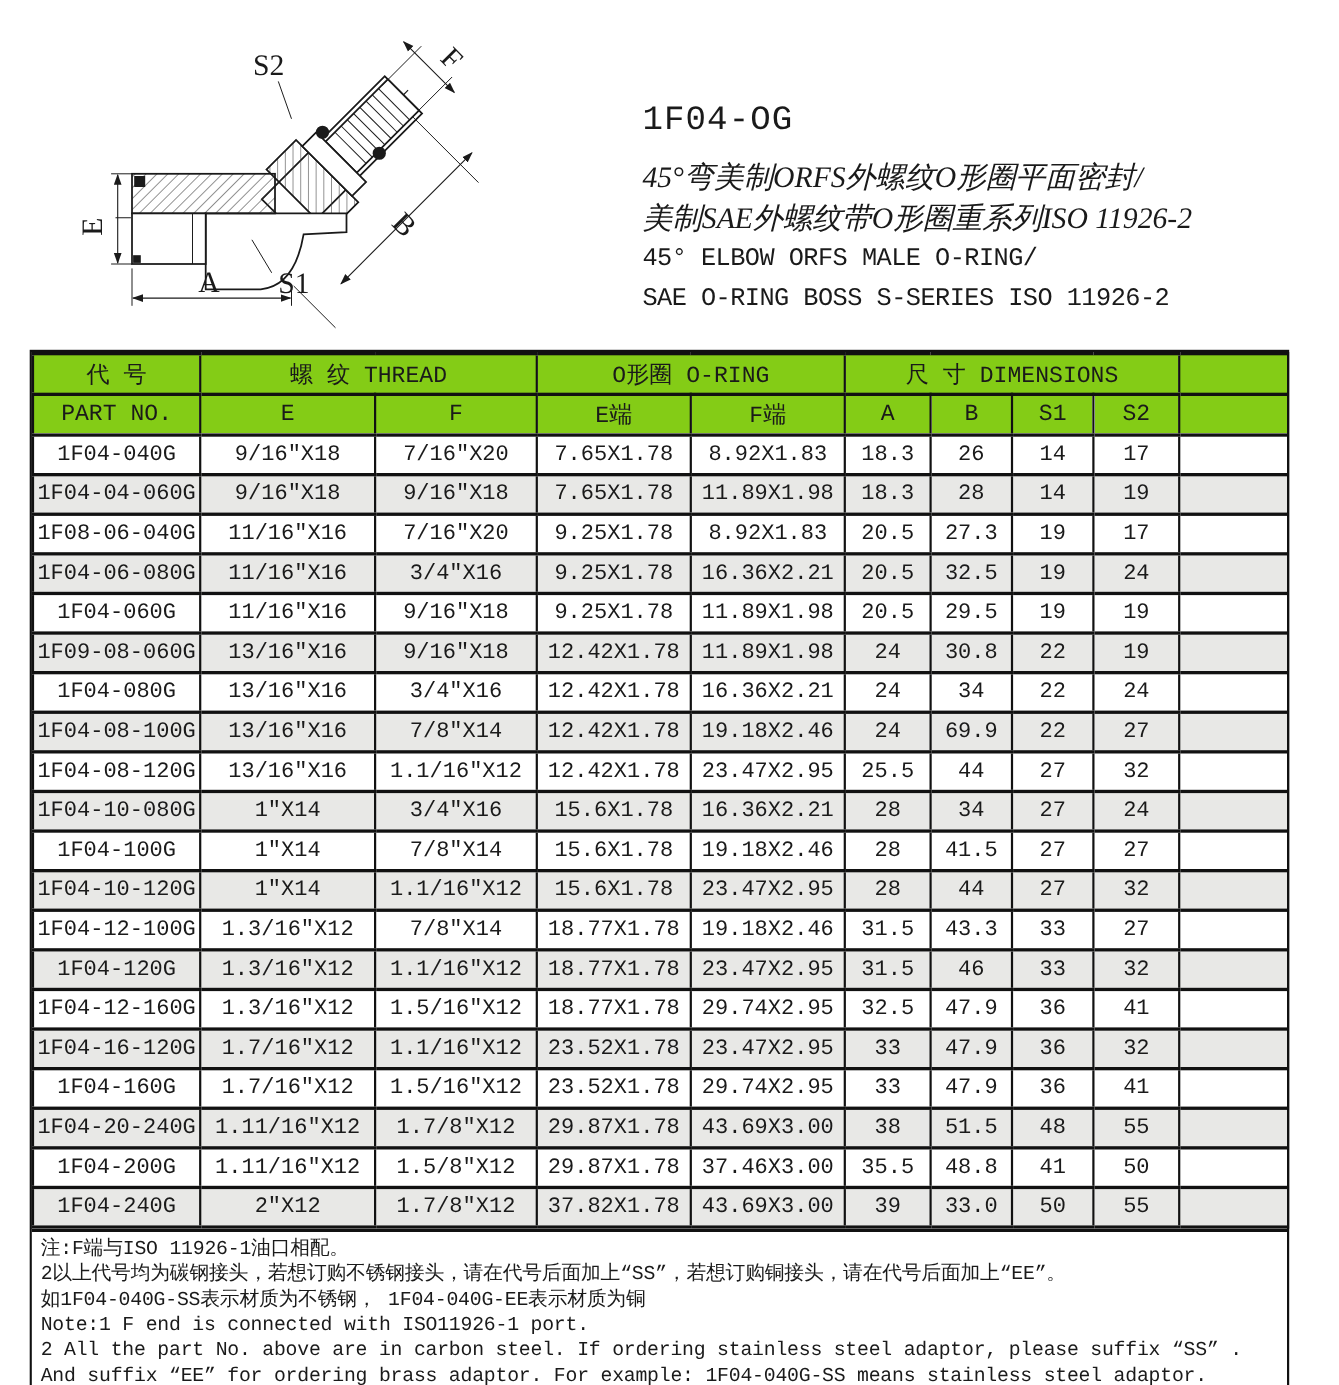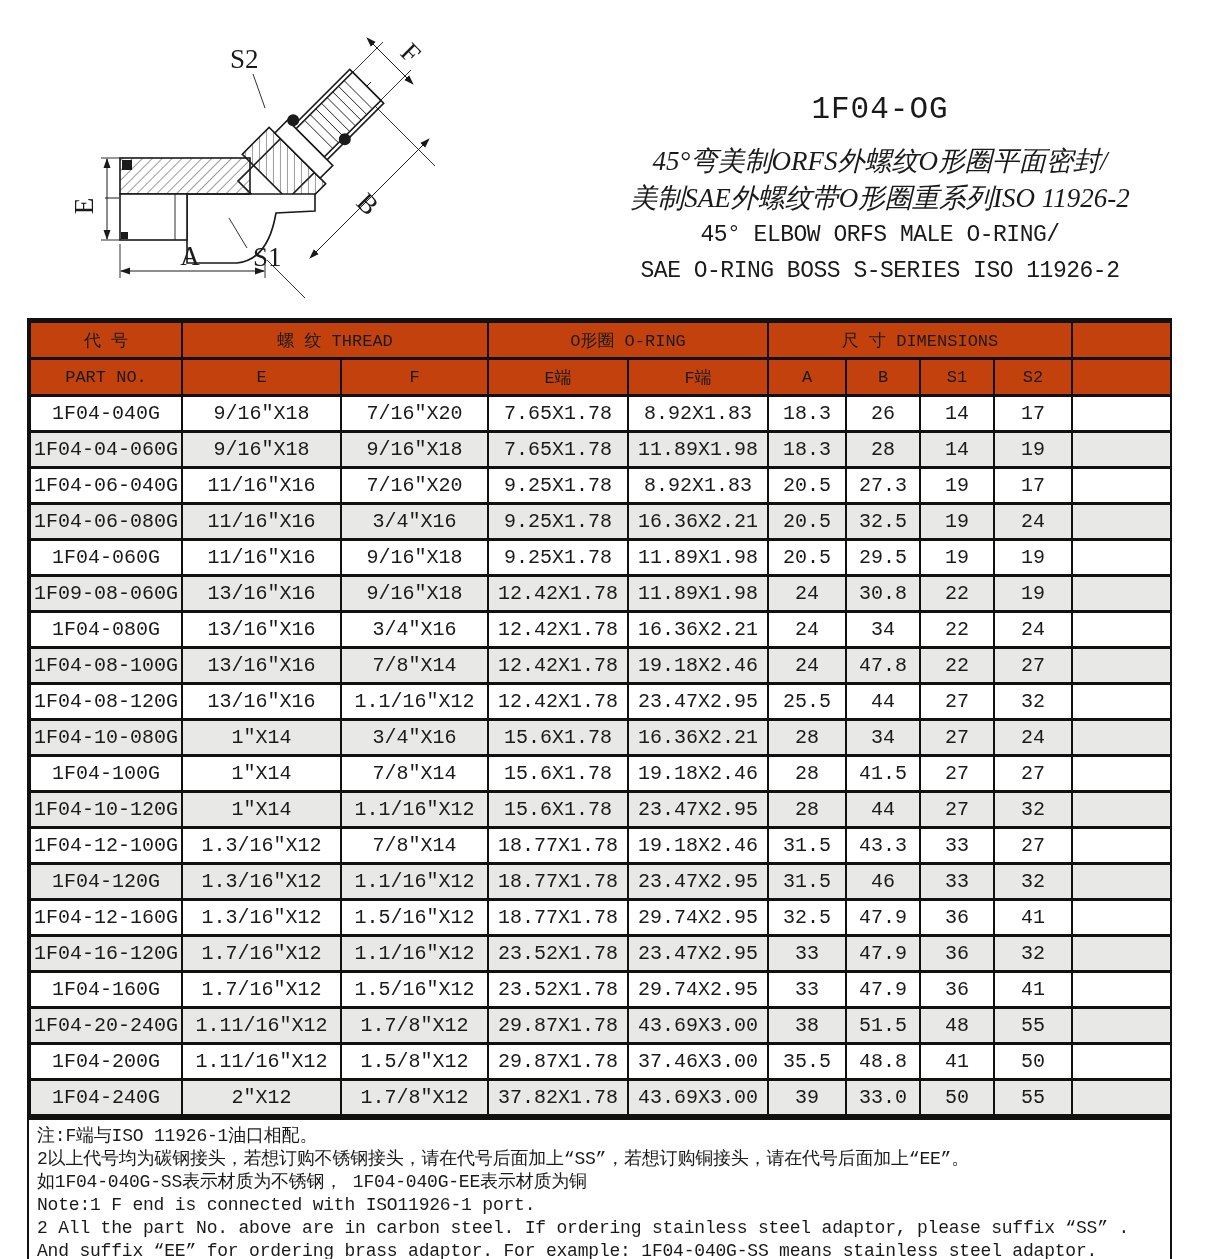--- a/index.html
+++ b/index.html
@@ -5,21 +5,21 @@
   html,body{margin:0;padding:0;}
   body{
     width:1217px;height:1259px;position:relative;background:#ffffff;
     font-family:"Liberation Serif","DejaVu Serif",serif;color:#1a1a1a;
     overflow:hidden;
   }
   .mono{font-family:"Liberation Mono","DejaVu Sans Mono",monospace;}
 
   
   .title-block{
-    position:absolute;left:620px;top:92px;width:520px;text-align:center;
+    position:absolute;left:584px;top:92px;width:520px;text-align:left;
   }
   .title-code{font-size:31px;letter-spacing:1px;margin-bottom:16px;}
   .title-cn{font-size:27px;line-height:37px;white-space:nowrap;font-style:italic;}
   .title-en{font-family:Liberation Mono, monospace;
             font-size:23px;line-height:36px;white-space:nowrap;letter-spacing:-0.5px;}
 
   
   .drawing{position:absolute;left:15px;top:8px;}
   .part{fill:#ffffff;stroke:#1a1a1a;stroke-width:1.6;}
   .hatchfill{fill:url(#hatch);}
@@ -36,21 +36,21 @@
   table.spec{
     border-collapse:collapse;table-layout:fixed;width:1141px;
     font-family:"Liberation Mono","DejaVu Sans Mono",monospace;
   }
   table.spec th,table.spec td{
     border-left:2px solid #111;border-right:2px solid #111;
     border-top:3px solid #111;border-bottom:3px solid #111;
     text-align:center;vertical-align:middle;
     font-size:20px;font-weight:normal;padding:0;overflow:hidden;white-space:nowrap;
   }
-  table.spec thead th{height:34px;background:#c2410c;font-size:17px;}
+  table.spec thead th{height:34px;background:#84cc16;font-size:21px;}
   table.spec tbody td{height:33px;background:#ffffff;}
   table.spec tbody tr.stripe td{background:#e8e8e6;}
 
   
   .notes{
     border-top:3px solid #111;background:#fff;
     font-family:"Liberation Mono","DejaVu Sans Mono",monospace;
     font-size:18px;line-height:23px;letter-spacing:-0.2px;
     padding:5px 6px 7px 8px;white-space:nowrap;
   }
@@ -187,21 +187,21 @@
           <td>9/16″X18</td>
           <td>7.65X1.78</td>
           <td>11.89X1.98</td>
           <td>18.3</td>
           <td>28</td>
           <td>14</td>
           <td>19</td>
           <td></td>
         </tr>
         <tr>
-          <td>1F04-06-040G</td>
+          <td>1F08-06-040G</td>
           <td>11/16″X16</td>
           <td>7/16″X20</td>
           <td>9.25X1.78</td>
           <td>8.92X1.83</td>
           <td>20.5</td>
           <td>27.3</td>
           <td>19</td>
           <td>17</td>
           <td></td>
         </tr>
@@ -253,21 +253,21 @@
           <td>24</td>
           <td></td>
         </tr>
         <tr class="stripe">
           <td>1F04-08-100G</td>
           <td>13/16″X16</td>
           <td>7/8″X14</td>
           <td>12.42X1.78</td>
           <td>19.18X2.46</td>
           <td>24</td>
-          <td>47.8</td>
+          <td>69.9</td>
           <td>22</td>
           <td>27</td>
           <td></td>
         </tr>
         <tr>
           <td>1F04-08-120G</td>
           <td>13/16″X16</td>
           <td>1.1/16″X12</td>
           <td>12.42X1.78</td>
           <td>23.47X2.95</td>

